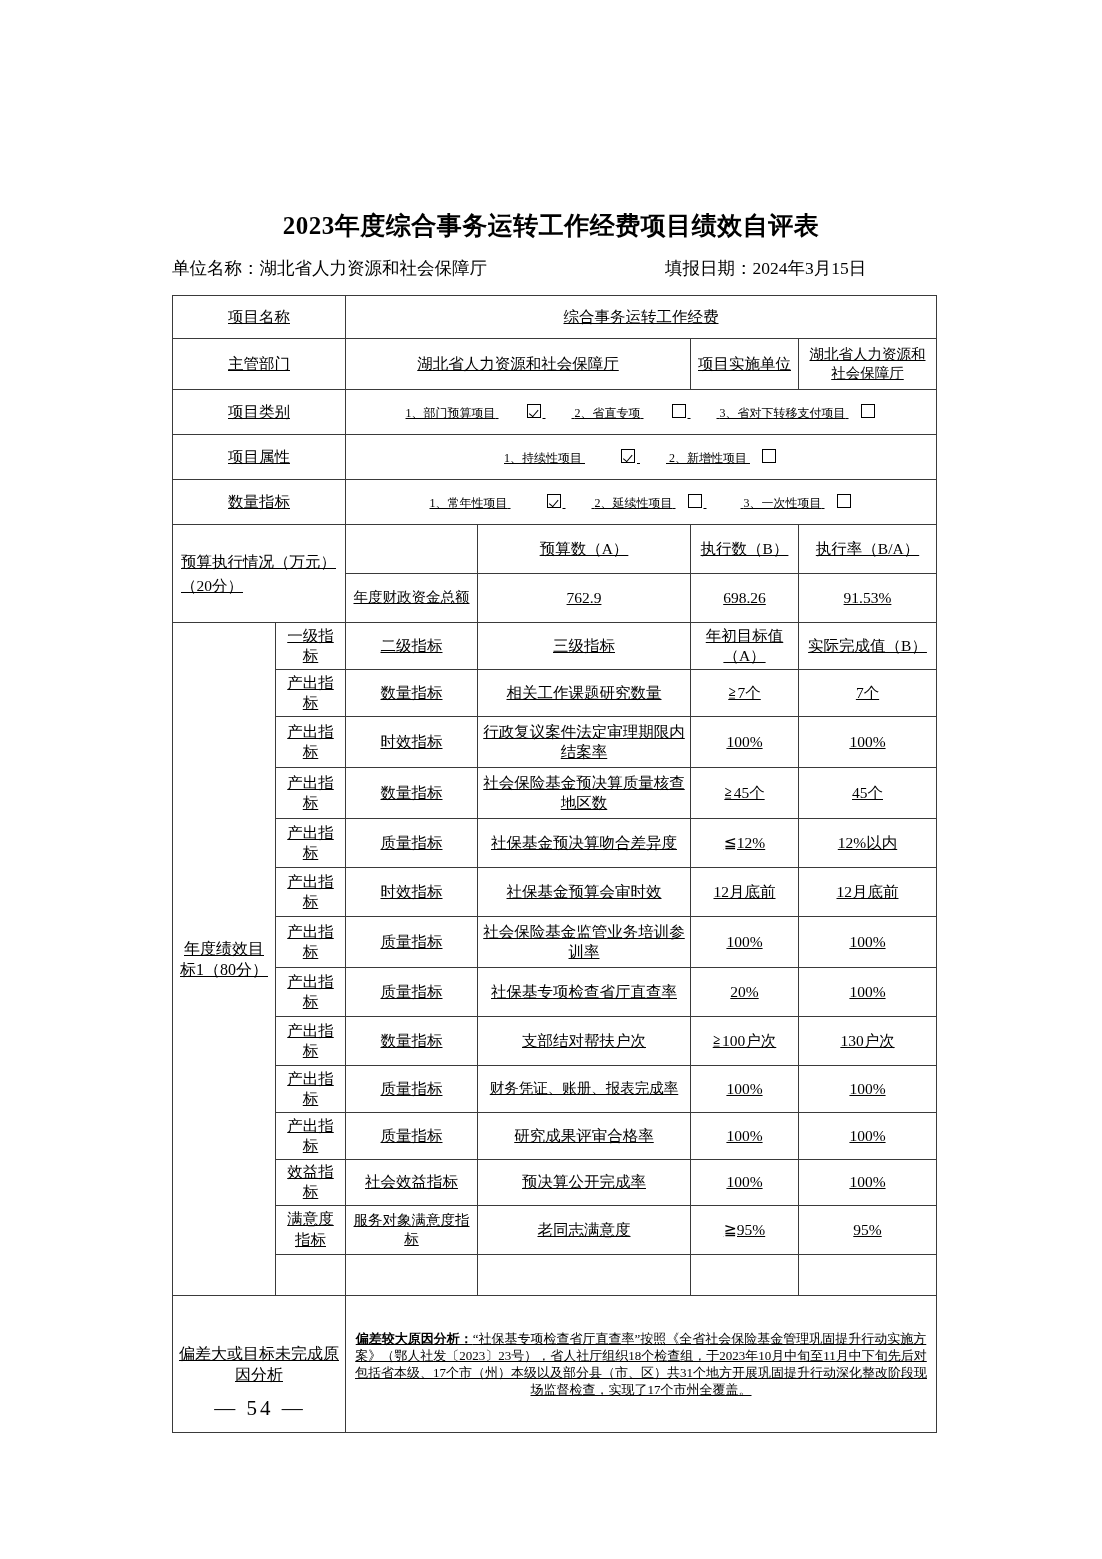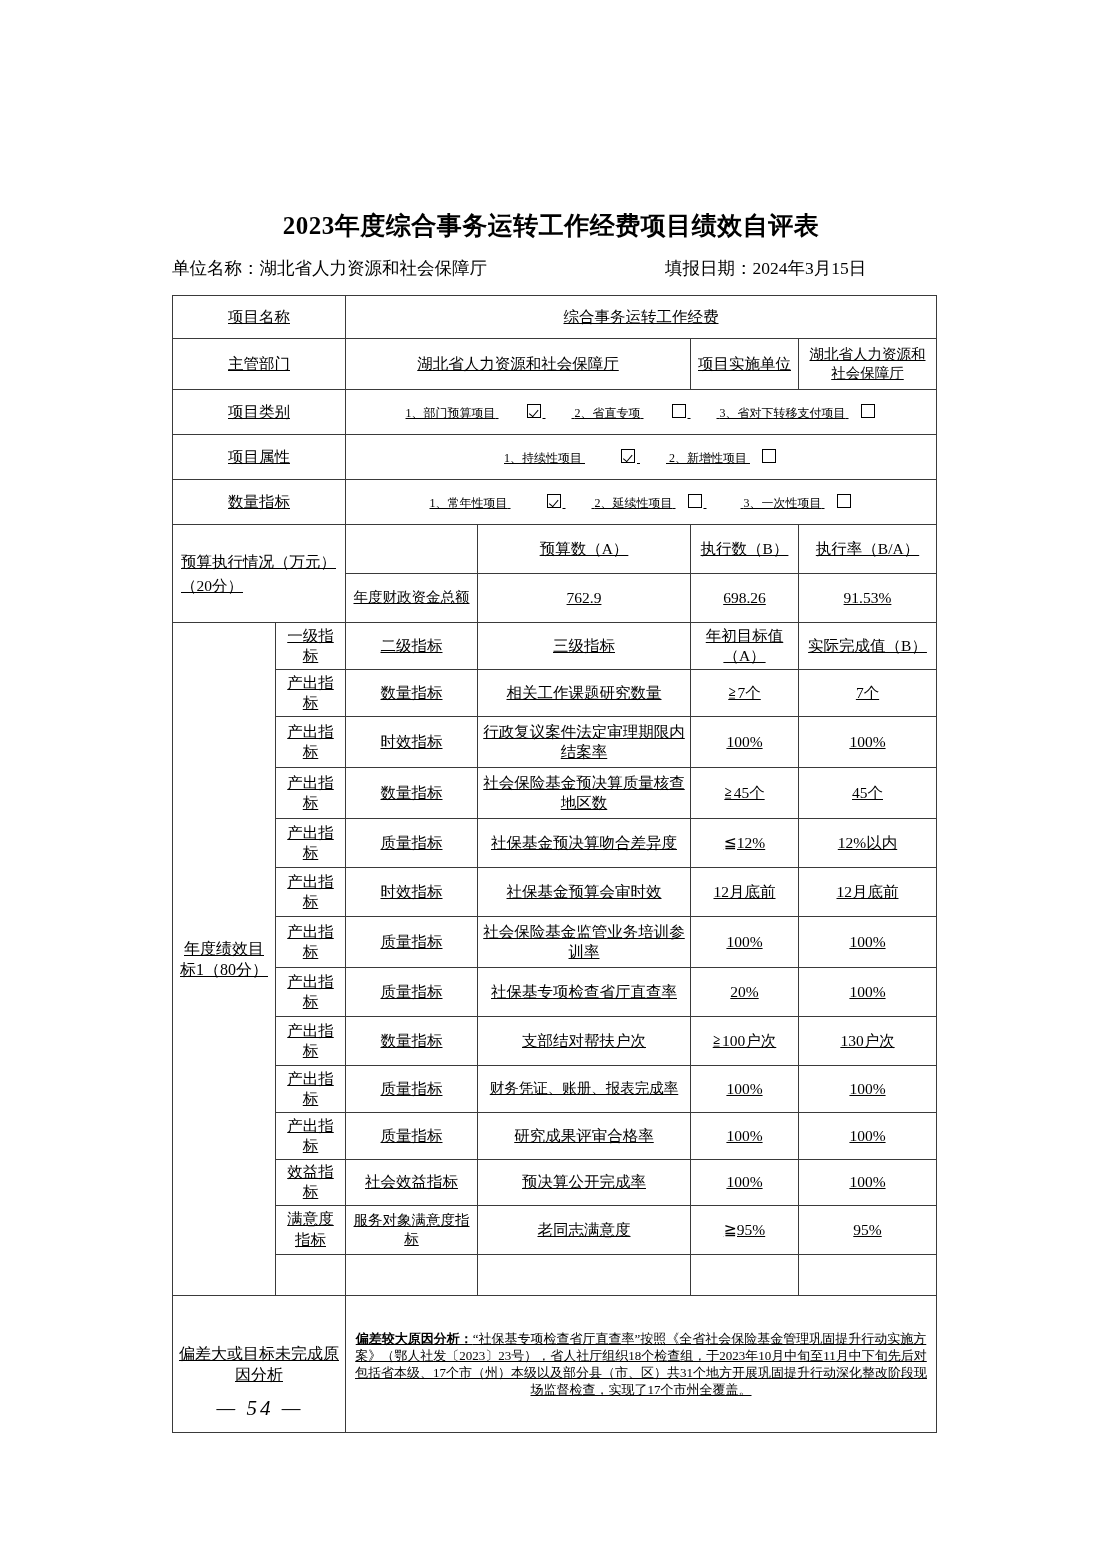--- a/index.html
+++ b/index.html
@@ -138,21 +138,20 @@
   }
   .page-number {
     position: absolute;
     left: 150px;
     top: 1396px;
     width: 220px;
     text-align: center;
     font-size: 21px;
     letter-spacing: 3px;
     font-family: "Liberation Serif", "DejaVu Serif", serif;
-    font-style: italic;
   }
 </style>
 </head>
 <body>
 
 <div class="page">
 
   <div class="doc-title">2023年度综合事务运转工作经费项目绩效自评表</div>
 
   <div class="meta-row">

